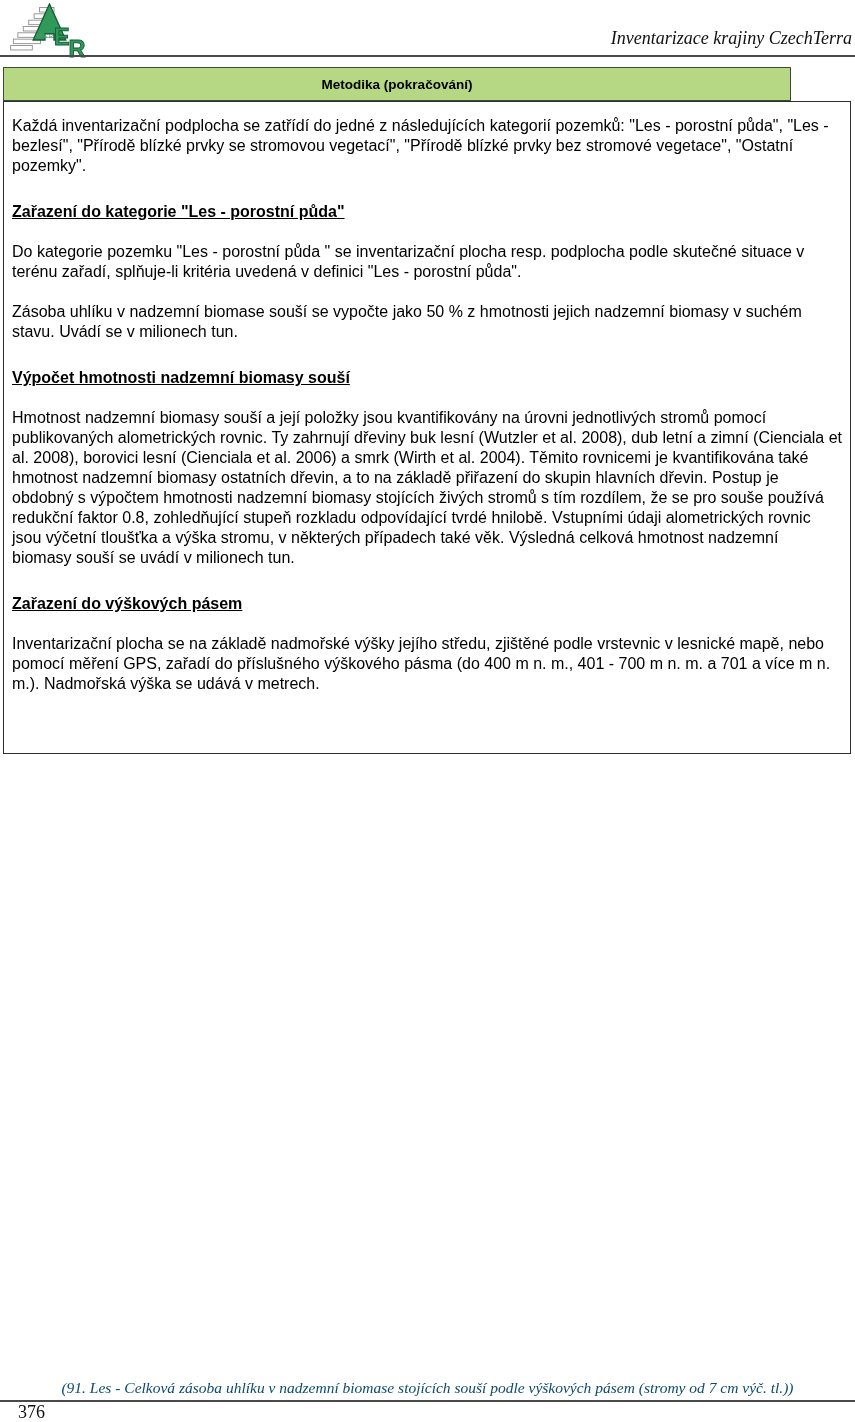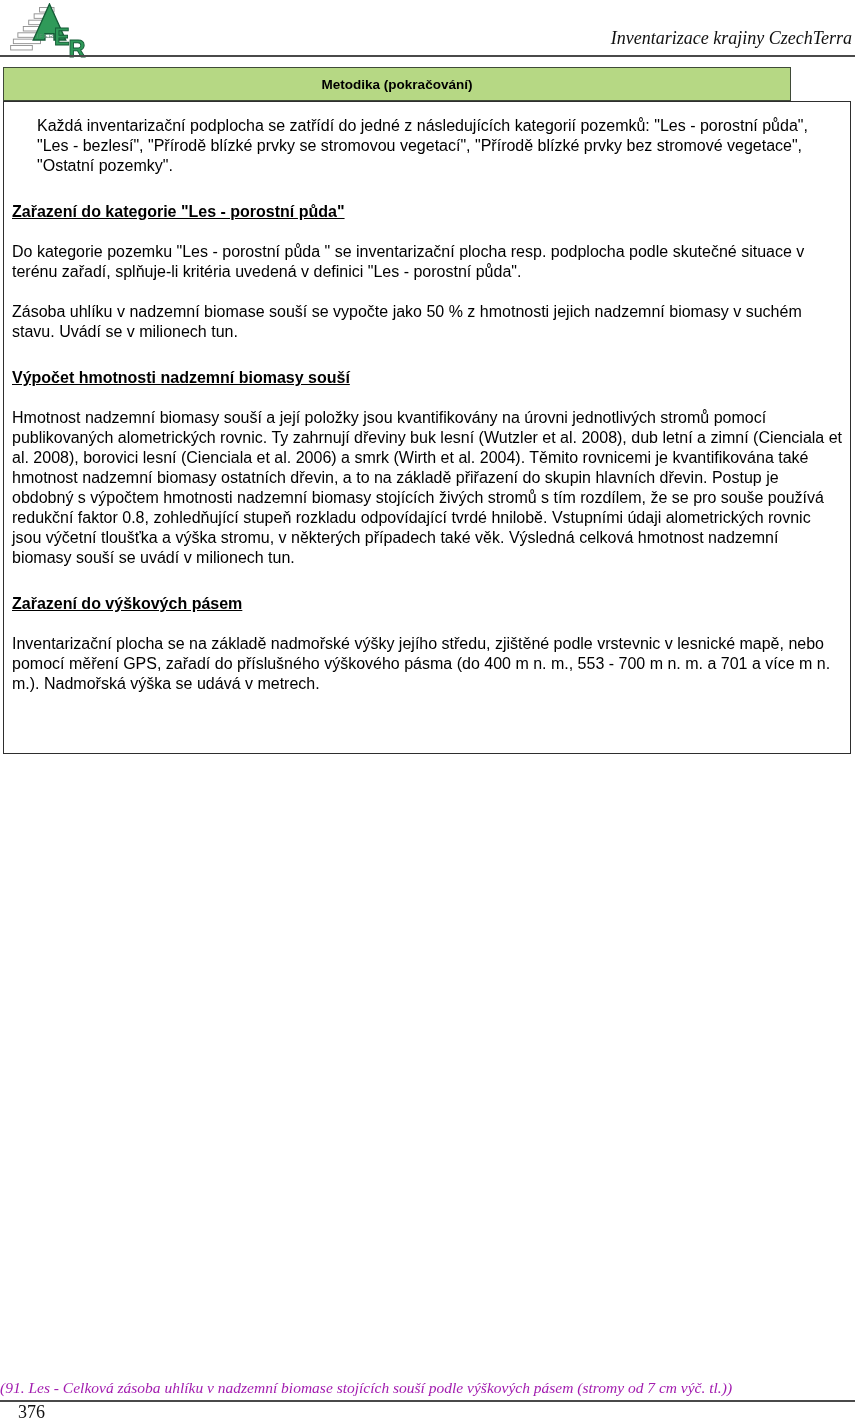--- a/index.html
+++ b/index.html
@@ -48,29 +48,29 @@
     background: #fff;
   }
   .content-box p { margin: 0 0 20px 0; }
   .content-box h2 {
     margin: 26px 0 20px 0;
     font-size: 16px;
     font-weight: bold;
     text-decoration: underline;
     line-height: 20px;
   }
-  .content-box > :first-child { margin-top: 12px; margin-left: 25px; }
+  .content-box > :first-child { margin-top: 12px; }
   .caption {
     position: absolute; top: 1379px; left: 0;
-    width: 696px;
+    width: 855px;
     text-align: center;
     font-family: "Liberation Serif", serif;
     font-style: italic;
     font-size: 15.5px;
-    color: #a21caf;
+    color: #0c4a6e;
     white-space: nowrap;
   }
   .bottom-rule {
     position: absolute; top: 1400px; left: 0;
     width: 855px; height: 2px;
     background: #4a4a4a;
   }
   .page-number {
     position: absolute; left: 18px; top: 1402px;
     font-family: "Liberation Serif", serif;
@@ -114,19 +114,19 @@
 </div>
 
 <div class="content-box">
   <p>Každá inventarizační podplocha se zatřídí do jedné z následujících kategorií pozemků: "Les - porostní půda", "Les - bezlesí", "Přírodě blízké prvky se stromovou vegetací", "Přírodě blízké prvky bez stromové vegetace", "Ostatní pozemky".</p>
   <h2>Zařazení do kategorie "Les - porostní půda"</h2>
   <p>Do kategorie pozemku "Les - porostní půda " se inventarizační plocha resp. podplocha podle skutečné situace v terénu zařadí, splňuje-li kritéria uvedená v definici "Les - porostní půda".</p>
   <p>Zásoba uhlíku v nadzemní biomase souší se vypočte jako 50 % z hmotnosti jejich nadzemní biomasy v suchém stavu. Uvádí se v milionech tun.</p>
   <h2>Výpočet hmotnosti nadzemní biomasy souší</h2>
   <p>Hmotnost nadzemní biomasy souší a její položky jsou kvantifikovány na úrovni jednotlivých stromů pomocí publikovaných alometrických rovnic. Ty zahrnují dřeviny buk lesní (Wutzler et al. 2008), dub letní a zimní (Cienciala et al. 2008), borovici lesní (Cienciala et al. 2006) a smrk (Wirth et al. 2004). Těmito rovnicemi je kvantifikována také hmotnost nadzemní biomasy ostatních dřevin, a to na základě přiřazení do skupin hlavních dřevin. Postup je obdobný s výpočtem hmotnosti nadzemní biomasy stojících živých stromů s tím rozdílem, že se pro souše používá redukční faktor 0.8, zohledňující stupeň rozkladu odpovídající tvrdé hnilobě. Vstupními údaji alometrických rovnic jsou výčetní tloušťka a výška stromu, v některých případech také věk. Výsledná celková hmotnost nadzemní biomasy souší se uvádí v milionech tun.</p>
   <h2>Zařazení do výškových pásem</h2>
-  <p>Inventarizační plocha se na základě nadmořské výšky jejího středu, zjištěné podle vrstevnic v lesnické mapě, nebo pomocí měření GPS, zařadí do příslušného výškového pásma (do 400 m n. m., 553 - 700 m n. m. a 701 a více m n. m.). Nadmořská výška se udává v metrech.</p>
+  <p>Inventarizační plocha se na základě nadmořské výšky jejího středu, zjištěné podle vrstevnic v lesnické mapě, nebo pomocí měření GPS, zařadí do příslušného výškového pásma (do 400 m n. m., 401 - 700 m n. m. a 701 a více m n. m.). Nadmořská výška se udává v metrech.</p>
 </div>
 
 <div class="caption">(91. Les - Celková zásoba uhlíku v nadzemní biomase stojících souší podle výškových pásem (stromy od 7 cm výč. tl.))</div>
 <div class="bottom-rule"></div>
 <div class="page-number">376</div>
 <div class="app-version">Field-Map Inventory Analyst v. 7.029</div>
 
 </body></html>

